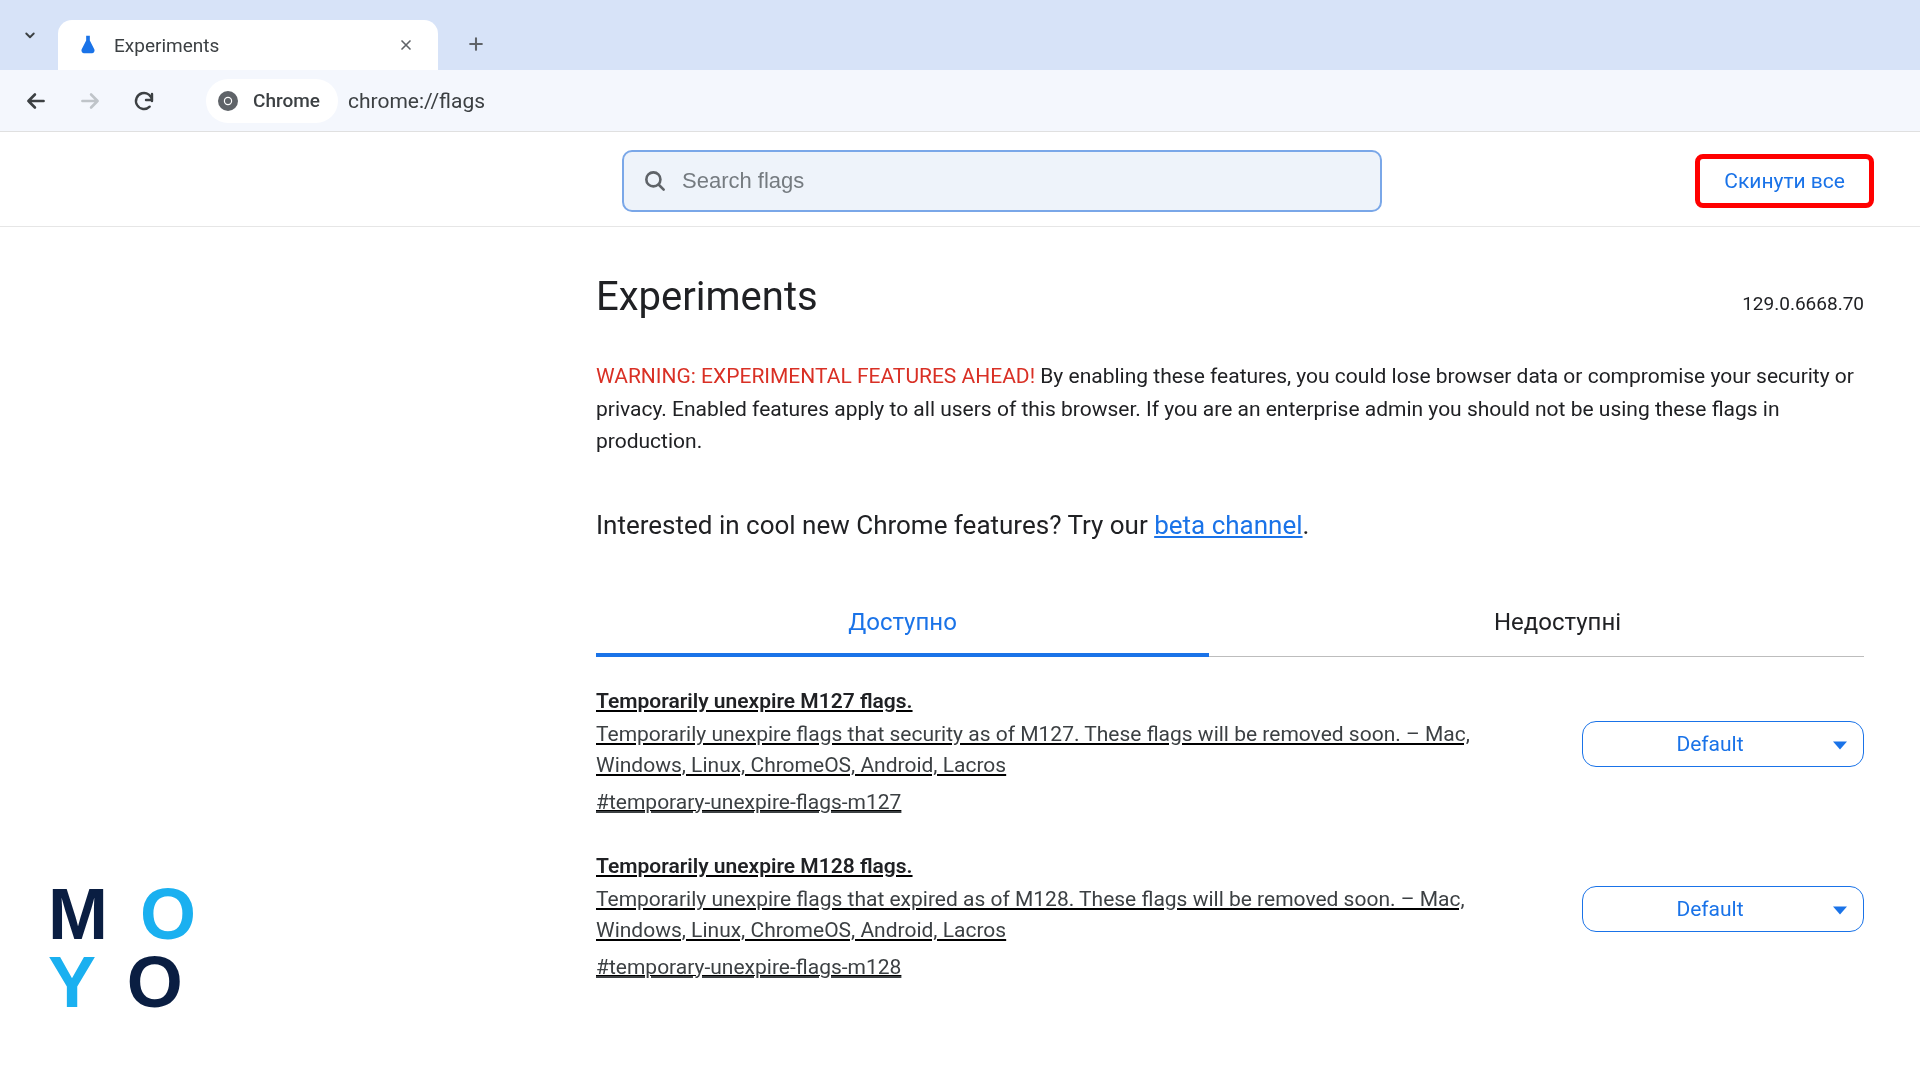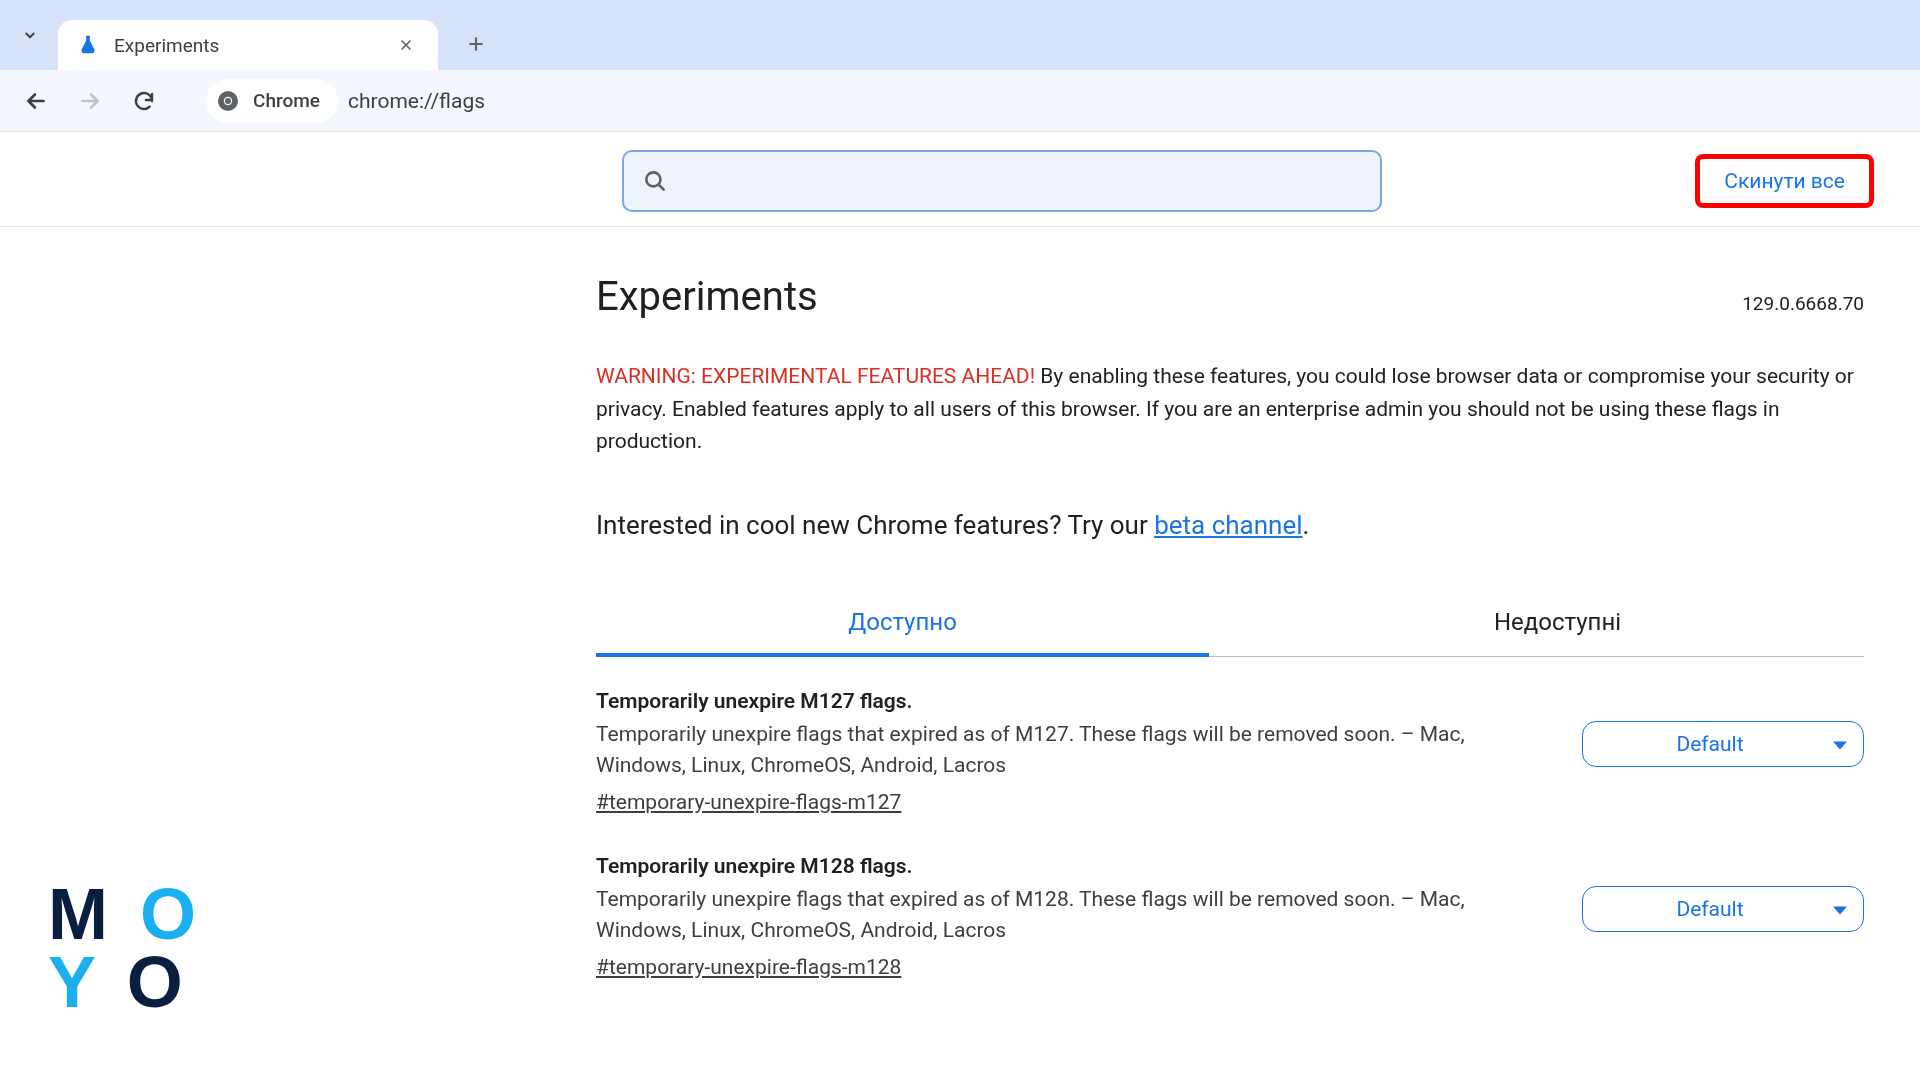--- a/index.html
+++ b/index.html
@@ -42,21 +42,21 @@
   
   .interest-block { margin-top: 52px; font-size: 26px; color: #202124; }
   .beta-link { color: #1a73e8; text-decoration: underline; cursor: pointer; }
   
   .tabs-row { display: flex; margin-top: 50px; border-bottom: 1px solid #bdbdbd; gap: 42px; }
   .tab-item { flex: 1; text-align: center; padding: 18px 0 20px 0; font-size: 24px; color: #202124; cursor: pointer; position: relative; }
   .tab-item.active { color: #1a73e8; }
   .tab-item.active::after { content: ''; position: absolute; left: 0; right: 0; bottom: -1px; height: 4px; background: #1a73e8; }
   
   .flag-item { display: flex; align-items: flex-start; padding: 32px 0 8px 0; }
-  .flag-text { flex: 1; padding-right: 28px; }
+  .flag-text { flex: 1; padding-right: 28px; text-decoration: underline; }
   .flag-title { font-size: 21px; font-weight: 600; color: #202124; margin-bottom: 6px; }
   .flag-desc { font-size: 21px; color: #3c4043; line-height: 1.5; margin-bottom: 8px; }
   .flag-anchor { font-size: 21px; color: #3c4043; text-decoration: underline; cursor: pointer; }
   .flag-select { width: 282px; height: 46px; border: 1.5px solid #1a73e8; border-radius: 14px; background: #fff; color: #1a73e8; font-size: 21px; padding: 0 44px 0 18px; display: flex; align-items: center; justify-content: center; position: relative; cursor: pointer; margin-top: 32px;}
   .flag-select::after { content: ''; position: absolute; right: 16px; top: 50%; transform: translateY(-30%); border-left: 7px solid transparent; border-right: 7px solid transparent; border-top: 8px solid #1a73e8; }
   
   
   .logo-overlay { position: absolute; left: 48px; top: 880px; font-family: Arial, sans-serif; font-weight: 800; font-size: 72px; line-height: 0.95; letter-spacing: 6px; }
   .logo-overlay .m { color: #0a1e42; }
   .logo-overlay .o1 { color: #1ab0f0; }
@@ -127,20 +127,21 @@
 <div class="page">
   <div class="search-row">
     <div class="search-spacer-left"></div>
     <div class="search-box">
       <span>
         <svg width="26" height="26" viewBox="0 0 24 24">
             <circle cx="10.5" cy="10.5" r="6.5" stroke="#5f6368" stroke-width="2.4" fill="none"></circle>
             <path d="M20 20l-4.5-4.5" stroke="#5f6368" stroke-width="2.4" stroke-linecap="round"></path>
           </svg>
       </span>
+      <input type="text" placeholder="Search flags" style="">
     </div>
     <div class="reset-wrap">
       <div class="reset-btn">
         <div>Скинути все</div>
       </div>
     </div>
   </div>
 
   <div class="content-col">
     <div class="page-header-row">
@@ -157,21 +158,21 @@
     </p>
 
     <div class="tabs-row">
       <div class="tab-item active">Доступно</div>
       <div class="tab-item">Недоступні</div>
     </div>
 
     <div class="flag-item">
       <div class="flag-text">
         <div class="flag-title">Temporarily unexpire M127 flags.</div>
-        <div class="flag-desc">Temporarily unexpire flags that expired as of M127. These flags will be removed soon. – Mac, Windows, Linux, ChromeOS, Android, Lacros</div>
+        <div class="flag-desc">Temporarily unexpire flags that security as of M127. These flags will be removed soon. – Mac, Windows, Linux, ChromeOS, Android, Lacros</div>
         <a class="flag-anchor">#temporary-unexpire-flags-m127</a>
       </div>
       <div class="flag-select">
         <span>Default</span>
       </div>
     </div>
 
     <div class="flag-item">
       <div class="flag-text">
         <div class="flag-title">Temporarily unexpire M128 flags.</div>

